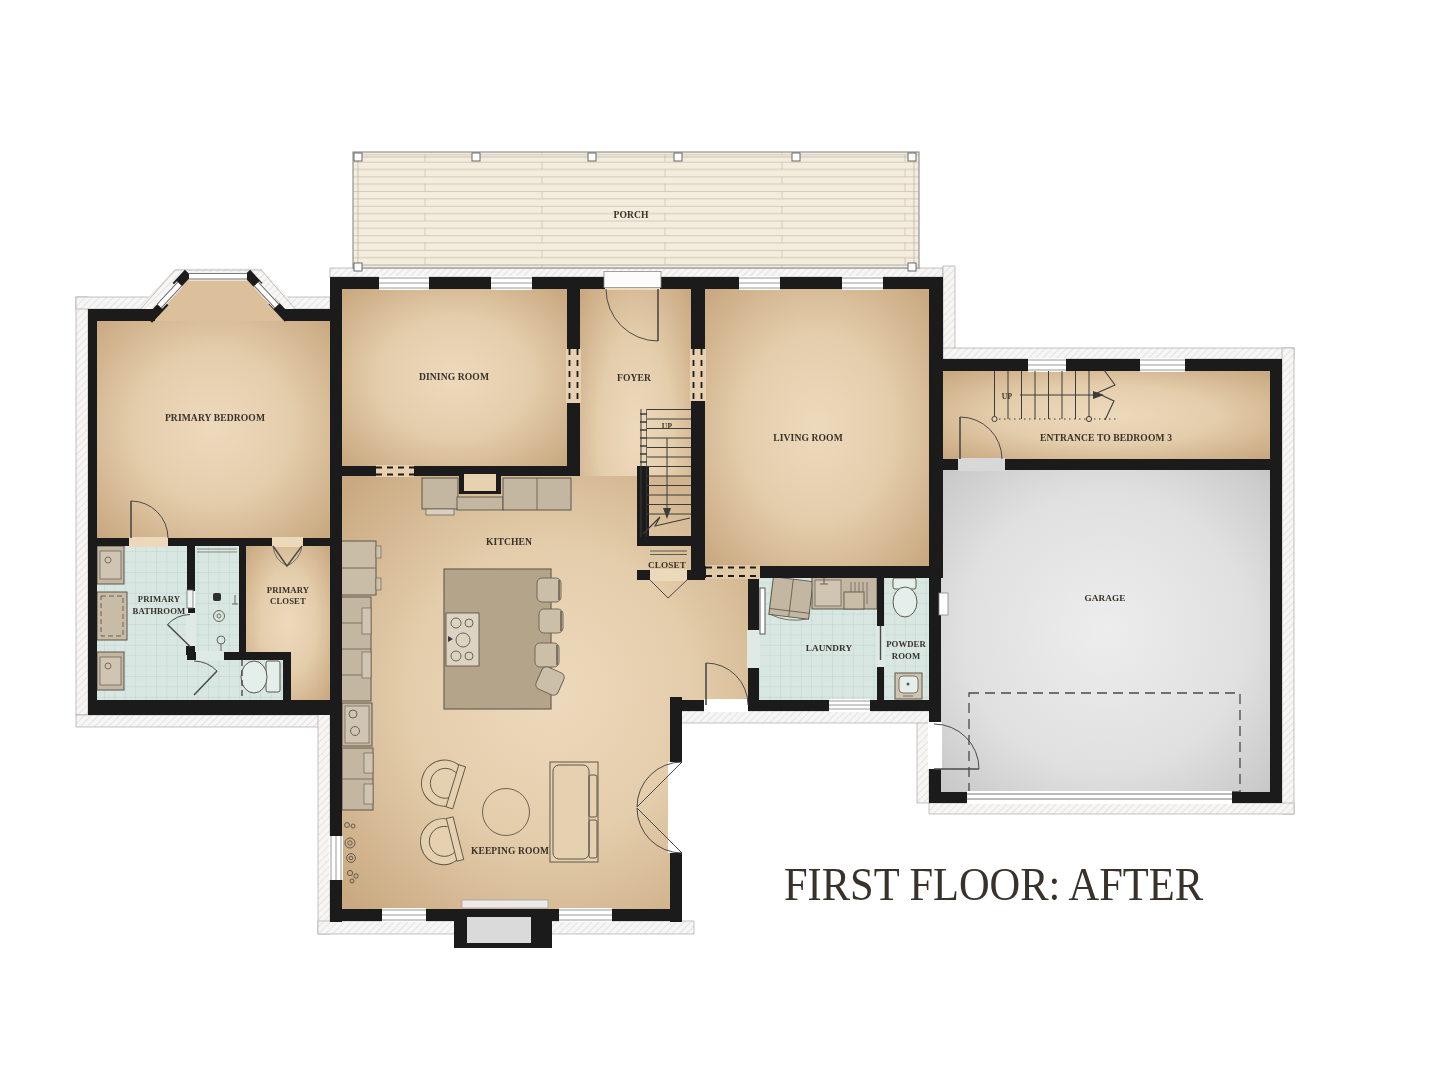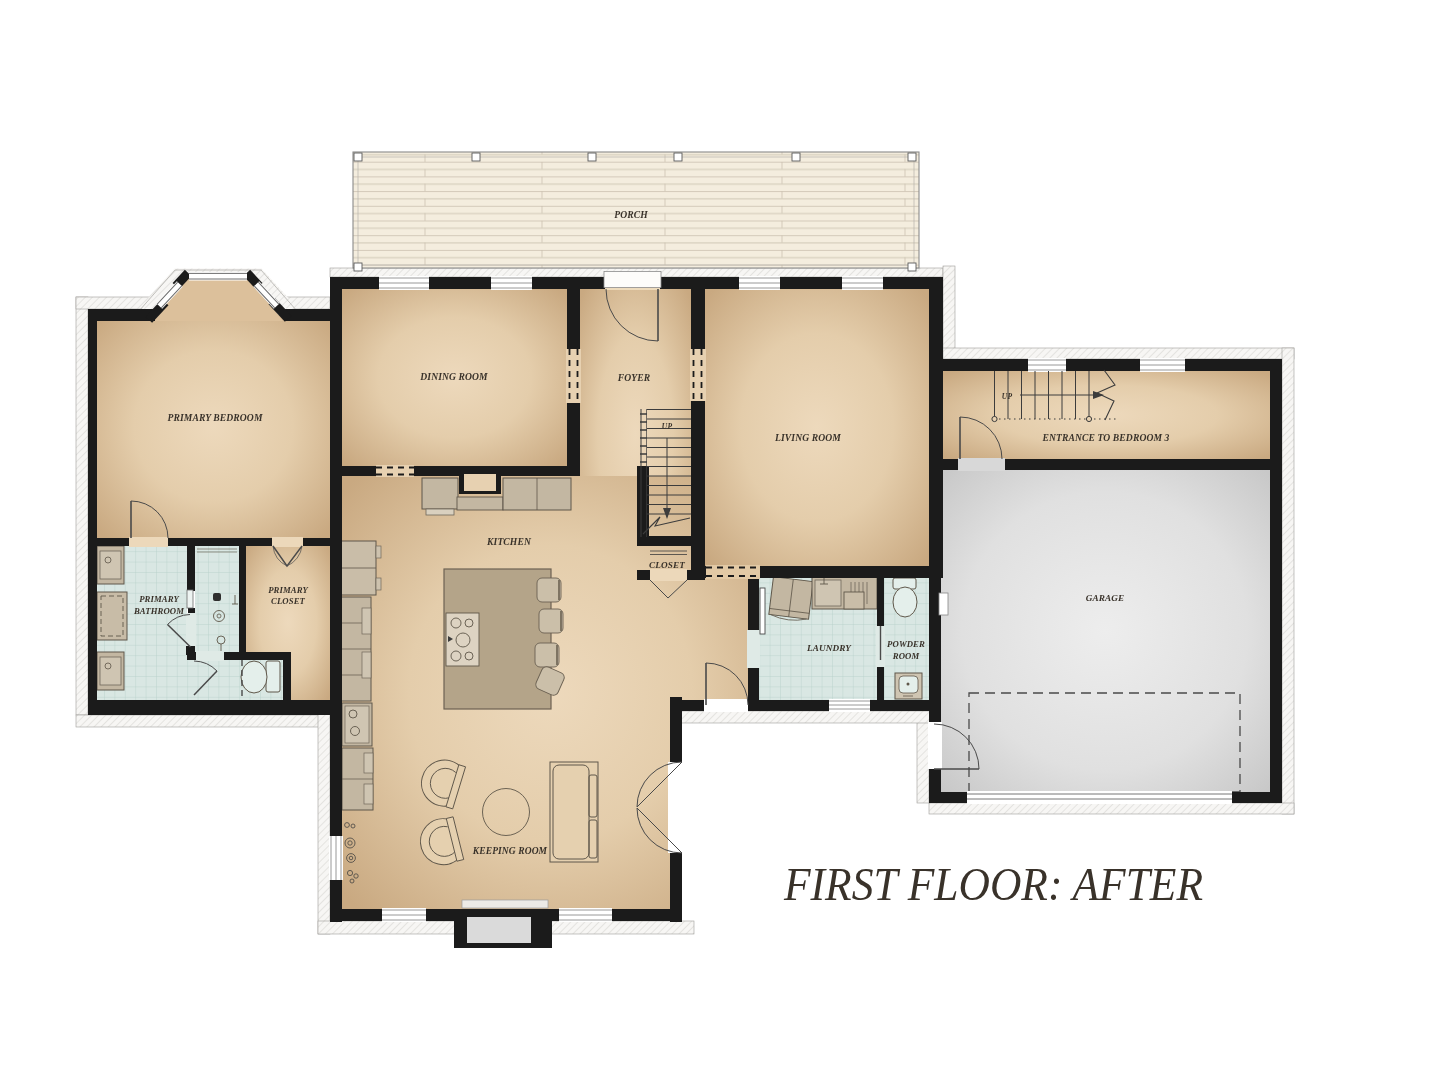--- a/index.html
+++ b/index.html
@@ -1,16 +1,16 @@
 <!DOCTYPE html>
 <html><head>
 <meta charset="utf-8">
 <style>
   html,body{margin:0;padding:0;background:#ffffff;}
-  .page{width:1440px;height:1080px;position:relative;overflow:hidden;background:#fff;font-style:italic;}
+  .page{width:1440px;height:1080px;position:relative;overflow:hidden;background:#fff;}
   svg{display:block;}
   text{font-family:"Liberation Serif", serif;fill:#39322a;}
 </style>
 </head>
 <body>
 <div class="page">
 <svg width="1440" height="1080" viewBox="0 0 1440 1080" xmlns="http://www.w3.org/2000/svg">
 <defs>
   <radialGradient id="gt" cx="0.5" cy="0.5" r="0.68">
     <stop offset="0" stop-color="#edd9bc"></stop>

